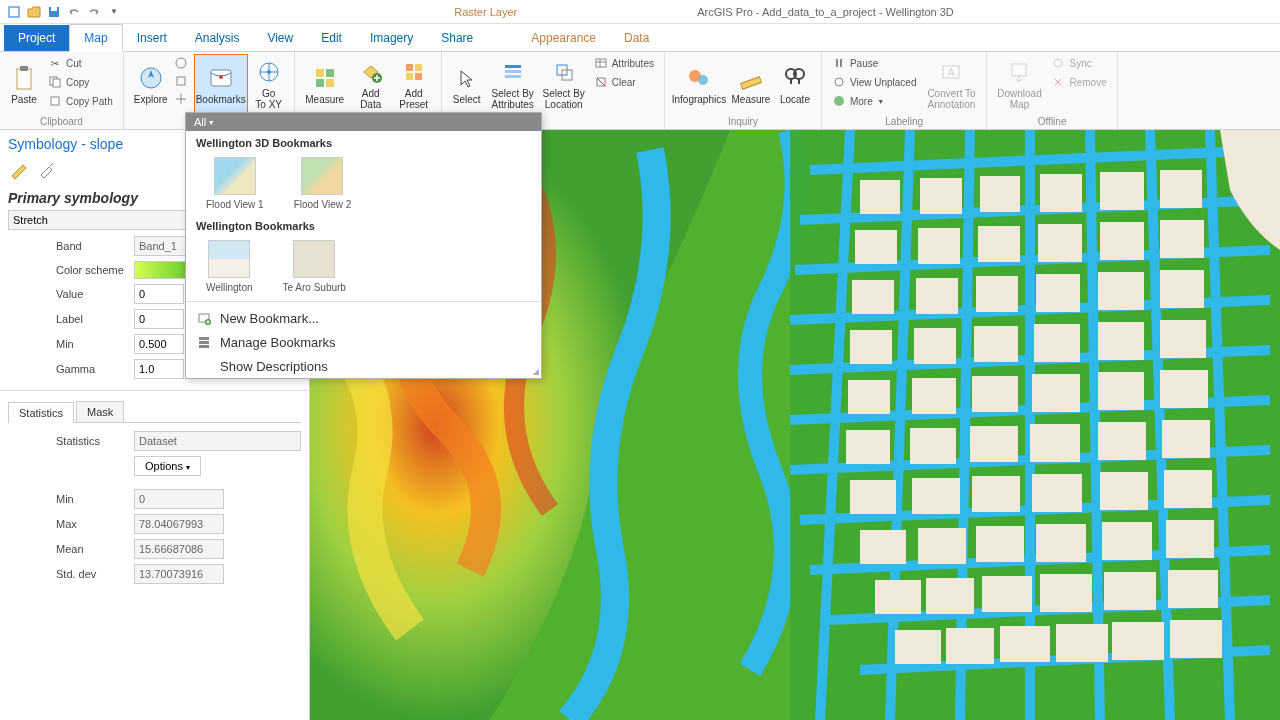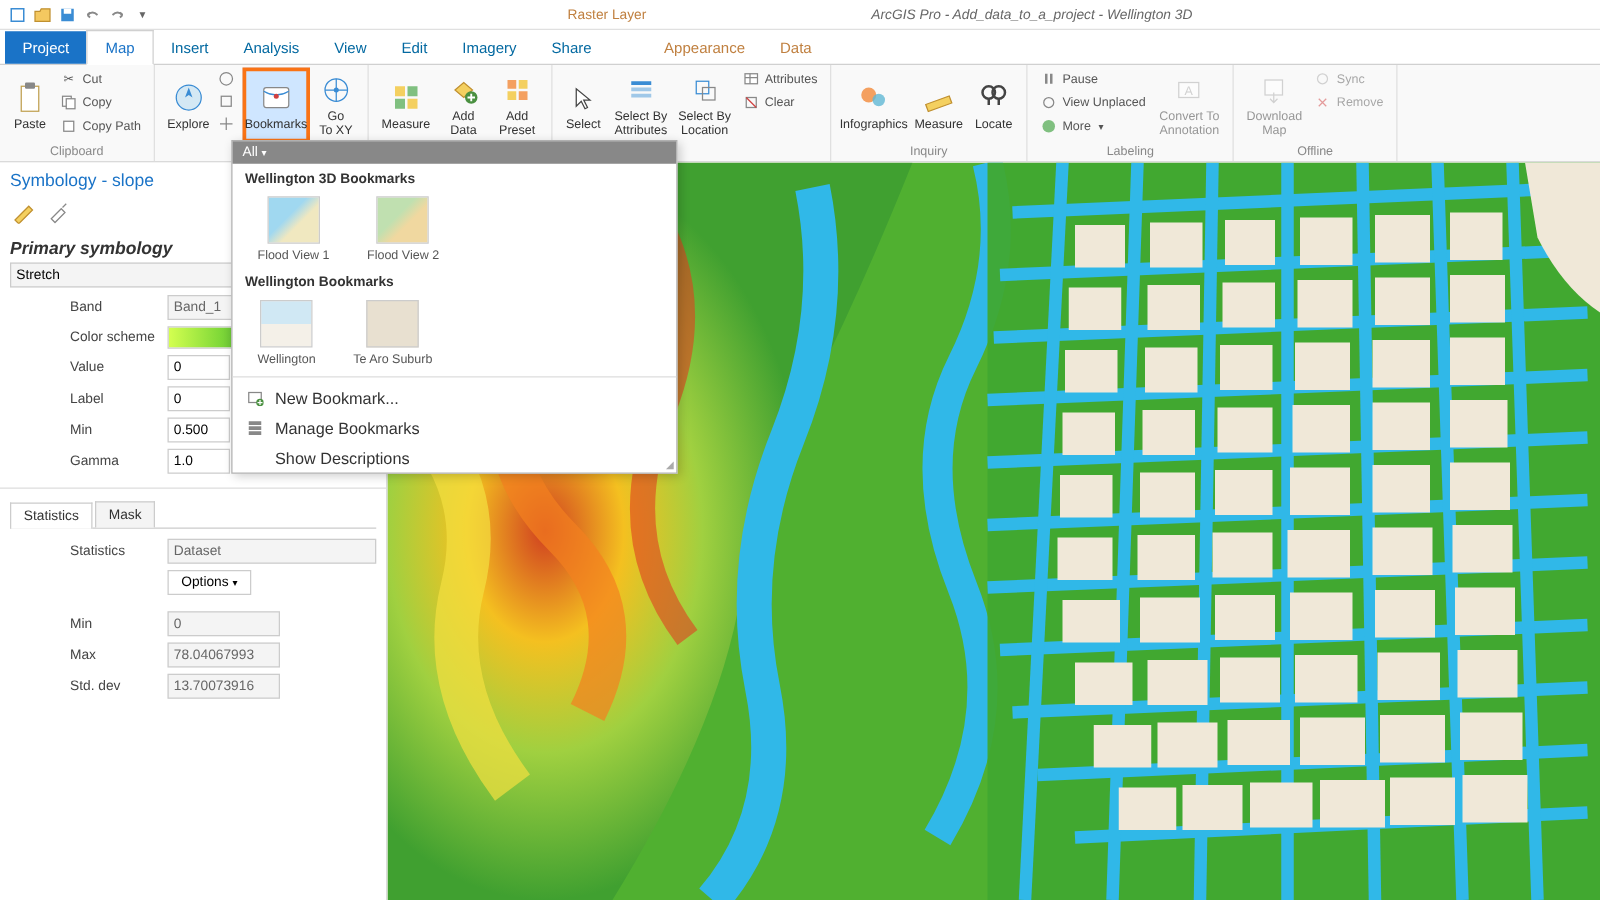--- a/index.html
+++ b/index.html
@@ -4,36 +4,36 @@
 <style>
 * { box-sizing: border-box; margin: 0; padding: 0; font-family: 'Segoe UI', Tahoma, sans-serif; }
 body { width: 1280px; height: 720px; overflow: hidden; background: #fff; font-size: 11px; color: #333; }
 
 
 .titlebar { height: 24px; display: flex; align-items: center; background: #fff; border-bottom: 1px solid #e0e0e0; }
 .qat { display: flex; gap: 4px; padding: 0 6px; align-items: center; }
 .qat-icon { width: 16px; height: 16px; display: flex; align-items: center; justify-content: center; cursor: pointer; }
 .title-center { flex: 1; text-align: center; color: #888; font-size: 11px; display: flex; justify-content: center; gap: 180px; }
 .context-tab { color: #c08040; }
-.app-title { color: #666; font-style: italic; }
+.app-title { color: #666; }
 
 
 .ribbon-tabs { height: 28px; display: flex; align-items: flex-end; background: #fff; padding-left: 4px; border-bottom: 1px solid #d0d0d0; }
 .ribbon-tab { padding: 6px 14px; cursor: pointer; color: #0369a1; font-size: 12px; }
 .ribbon-tab.file { background: #1a73c7; color: #fff; }
 .ribbon-tab.active { border: 1px solid #d0d0d0; border-bottom: 1px solid #fff; margin-bottom: -1px; background: #fff; color: #1a73c7; }
 .ribbon-tab.context { color: #c08040; }
 
 
 .ribbon { height: 78px; background: #f9f9f9; border-bottom: 1px solid #d0d0d0; display: flex; }
 .rgroup { border-right: 1px solid #e0e0e0; padding: 2px 6px; display: flex; flex-direction: column; justify-content: space-between; }
 .rgroup-body { display: flex; gap: 2px; flex: 1; align-items: flex-start; }
 .rgroup-label { text-align: center; color: #888; font-size: 10px; padding-top: 1px; }
 .rbtn-lg { display: flex; flex-direction: column; align-items: center; justify-content: center; width: 48px; height: 60px; cursor: pointer; font-size: 10px; text-align: center; line-height: 1.1; gap: 2px; border: 1px solid transparent; }
-.rbtn-lg.active { background: #cfe6ff; border: 3px solid #f97316; }
+.rbtn-lg.active { background: #cfe6ff; border: 1px solid #f97316; }
 .rbtn-lg .ic { width: 28px; height: 28px; display: flex; align-items: center; justify-content: center; }
 .rbtn-sm { display: flex; align-items: center; gap: 4px; height: 18px; padding: 0 4px; cursor: pointer; font-size: 10px; color: #555; }
 .rbtn-sm .ic-sm { width: 14px; height: 14px; display: flex; align-items: center; justify-content: center; }
 .rcol { display: flex; flex-direction: column; gap: 1px; }
 .rbtn-lg.dis { opacity: 0.5; }
 
 
 .main { display: flex; height: calc(720px - 24px - 28px - 78px); }
 .panel { width: 310px; border-right: 1px solid #d0d0d0; background: #fff; display: flex; flex-direction: column; }
 .panel-title { color: #1a73c7; font-size: 14px; padding: 6px 8px 2px; }
@@ -488,20 +488,24 @@
           <button class="opts-btn"><span>Options</span> <span style="font-size:8px">▾</span></button>
         </div>
       <div style="height:8px"></div>
       <div class="frow">
           <span class="flabel">Min</span>
           <input class="finput md ro" readonly="" value="0" style="">
         </div>
       <div class="frow">
           <span class="flabel">Max</span>
           <input class="finput md ro" readonly="" value="78.04067993" style="">
+        </div>
+      <div class="frow">
+          <span class="flabel">Mean</span>
+          <input class="finput md ro" readonly="" value="15.66687086" style="">
         </div>
       <div class="frow">
           <span class="flabel">Std. dev</span>
           <input class="finput md ro" readonly="" value="13.70073916" style="">
         </div>
     </div>
   </div>
 
   <div class="map-area">
     <svg class="map-canvas" viewBox="0 0 970 590" preserveAspectRatio="xMidYMid slice">

